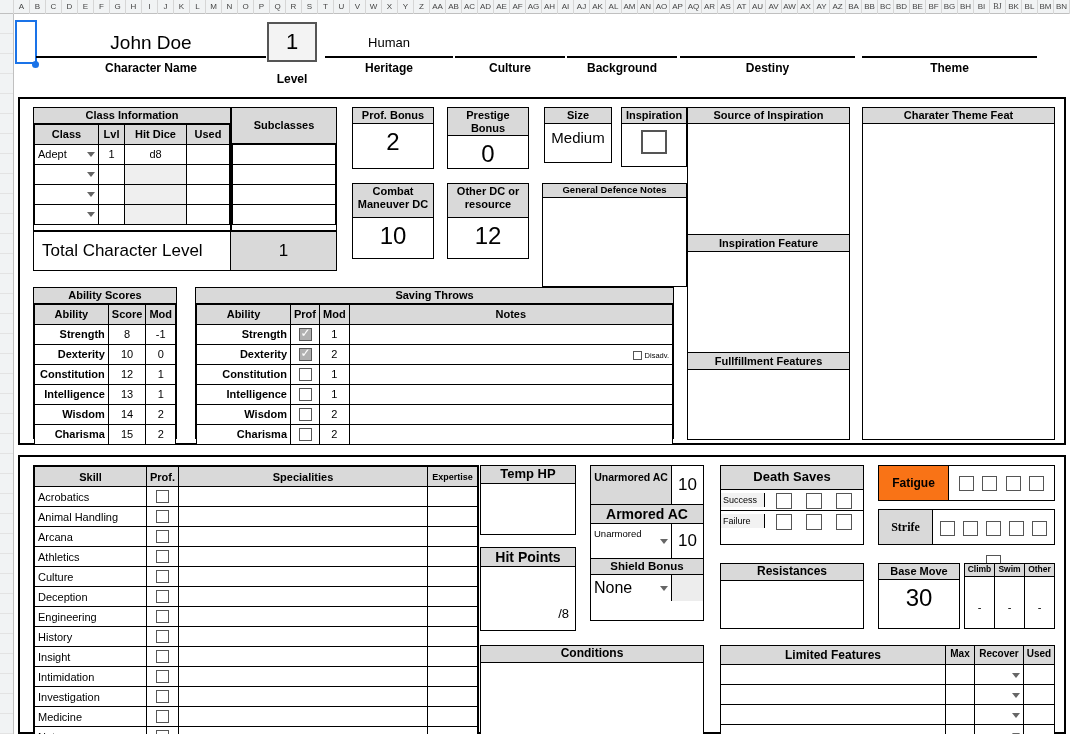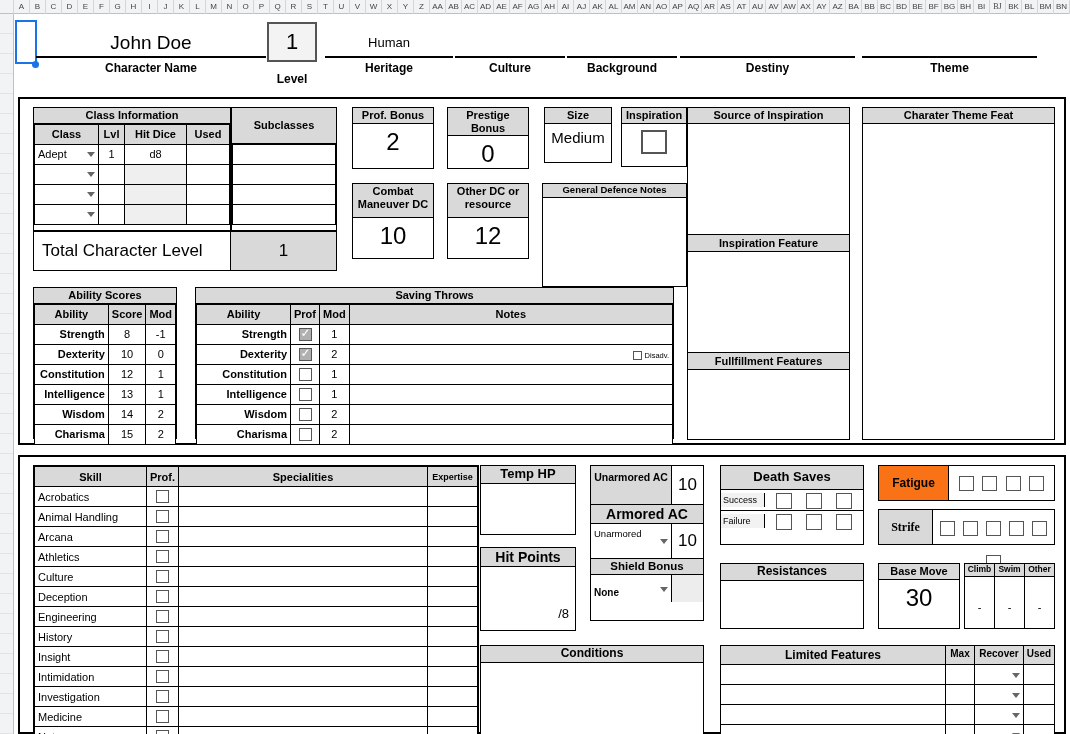--- a/index.html
+++ b/index.html
@@ -652,21 +652,21 @@
         <div style="flex:1; background:#d9d9d9; font-weight:bold; font-size:10.5px; text-align:center; padding:6px 2px; line-height:1.1;">Unarmored AC</div>
         <div style="width:32px; border-left:1px solid #000; font-size:17px; text-align:center; line-height:38px;">10</div>
       </div>
       <div class="cap" style="font-size:14px;text-align:center;">Armored AC</div>
       <div style="display:flex; border-bottom:1px solid #000;">
         <div class="dd" style="flex:1; font-size:9.5px; padding:5px 10px 5px 3px; line-height:1.15;">Unarmored</div>
         <div style="width:32px; border-left:1px solid #000; font-size:17px; text-align:center; line-height:34px;">10</div>
       </div>
       <div class="cap" style="font-size:11.5px;">Shield Bonus</div>
       <div style="display:flex;">
-        <div class="dd" style="flex:1; font-size:10px; padding:12px 12px 4px 3px;font-weight:bold;">None</div>
+        <div class="dd" style="flex:1; font-size:16px; padding:4px 12px 4px 3px;">None</div>
         <div style="width:32px; border-left:1px solid #000; background:#ededed;"></div>
       </div>
     </div>
 
     <div class="lblbox" style="left:700px; top:8px; width:144px; height:80px;">
       <div class="cap" style="font-size:13px; padding:4px 0;">Death Saves</div>
       <div style="display:flex; align-items:center; border-bottom:1px solid #000;">
         <div style="width:44px; font-size:9px; border-right:1px solid #000; padding:2px 2px; background:#f2f2f2;">Success</div>
         <div style="flex:1; text-align:center; padding:1px 0;">
           <span class="chk" style="width:16px;height:16px;margin:0 5px;"></span>

